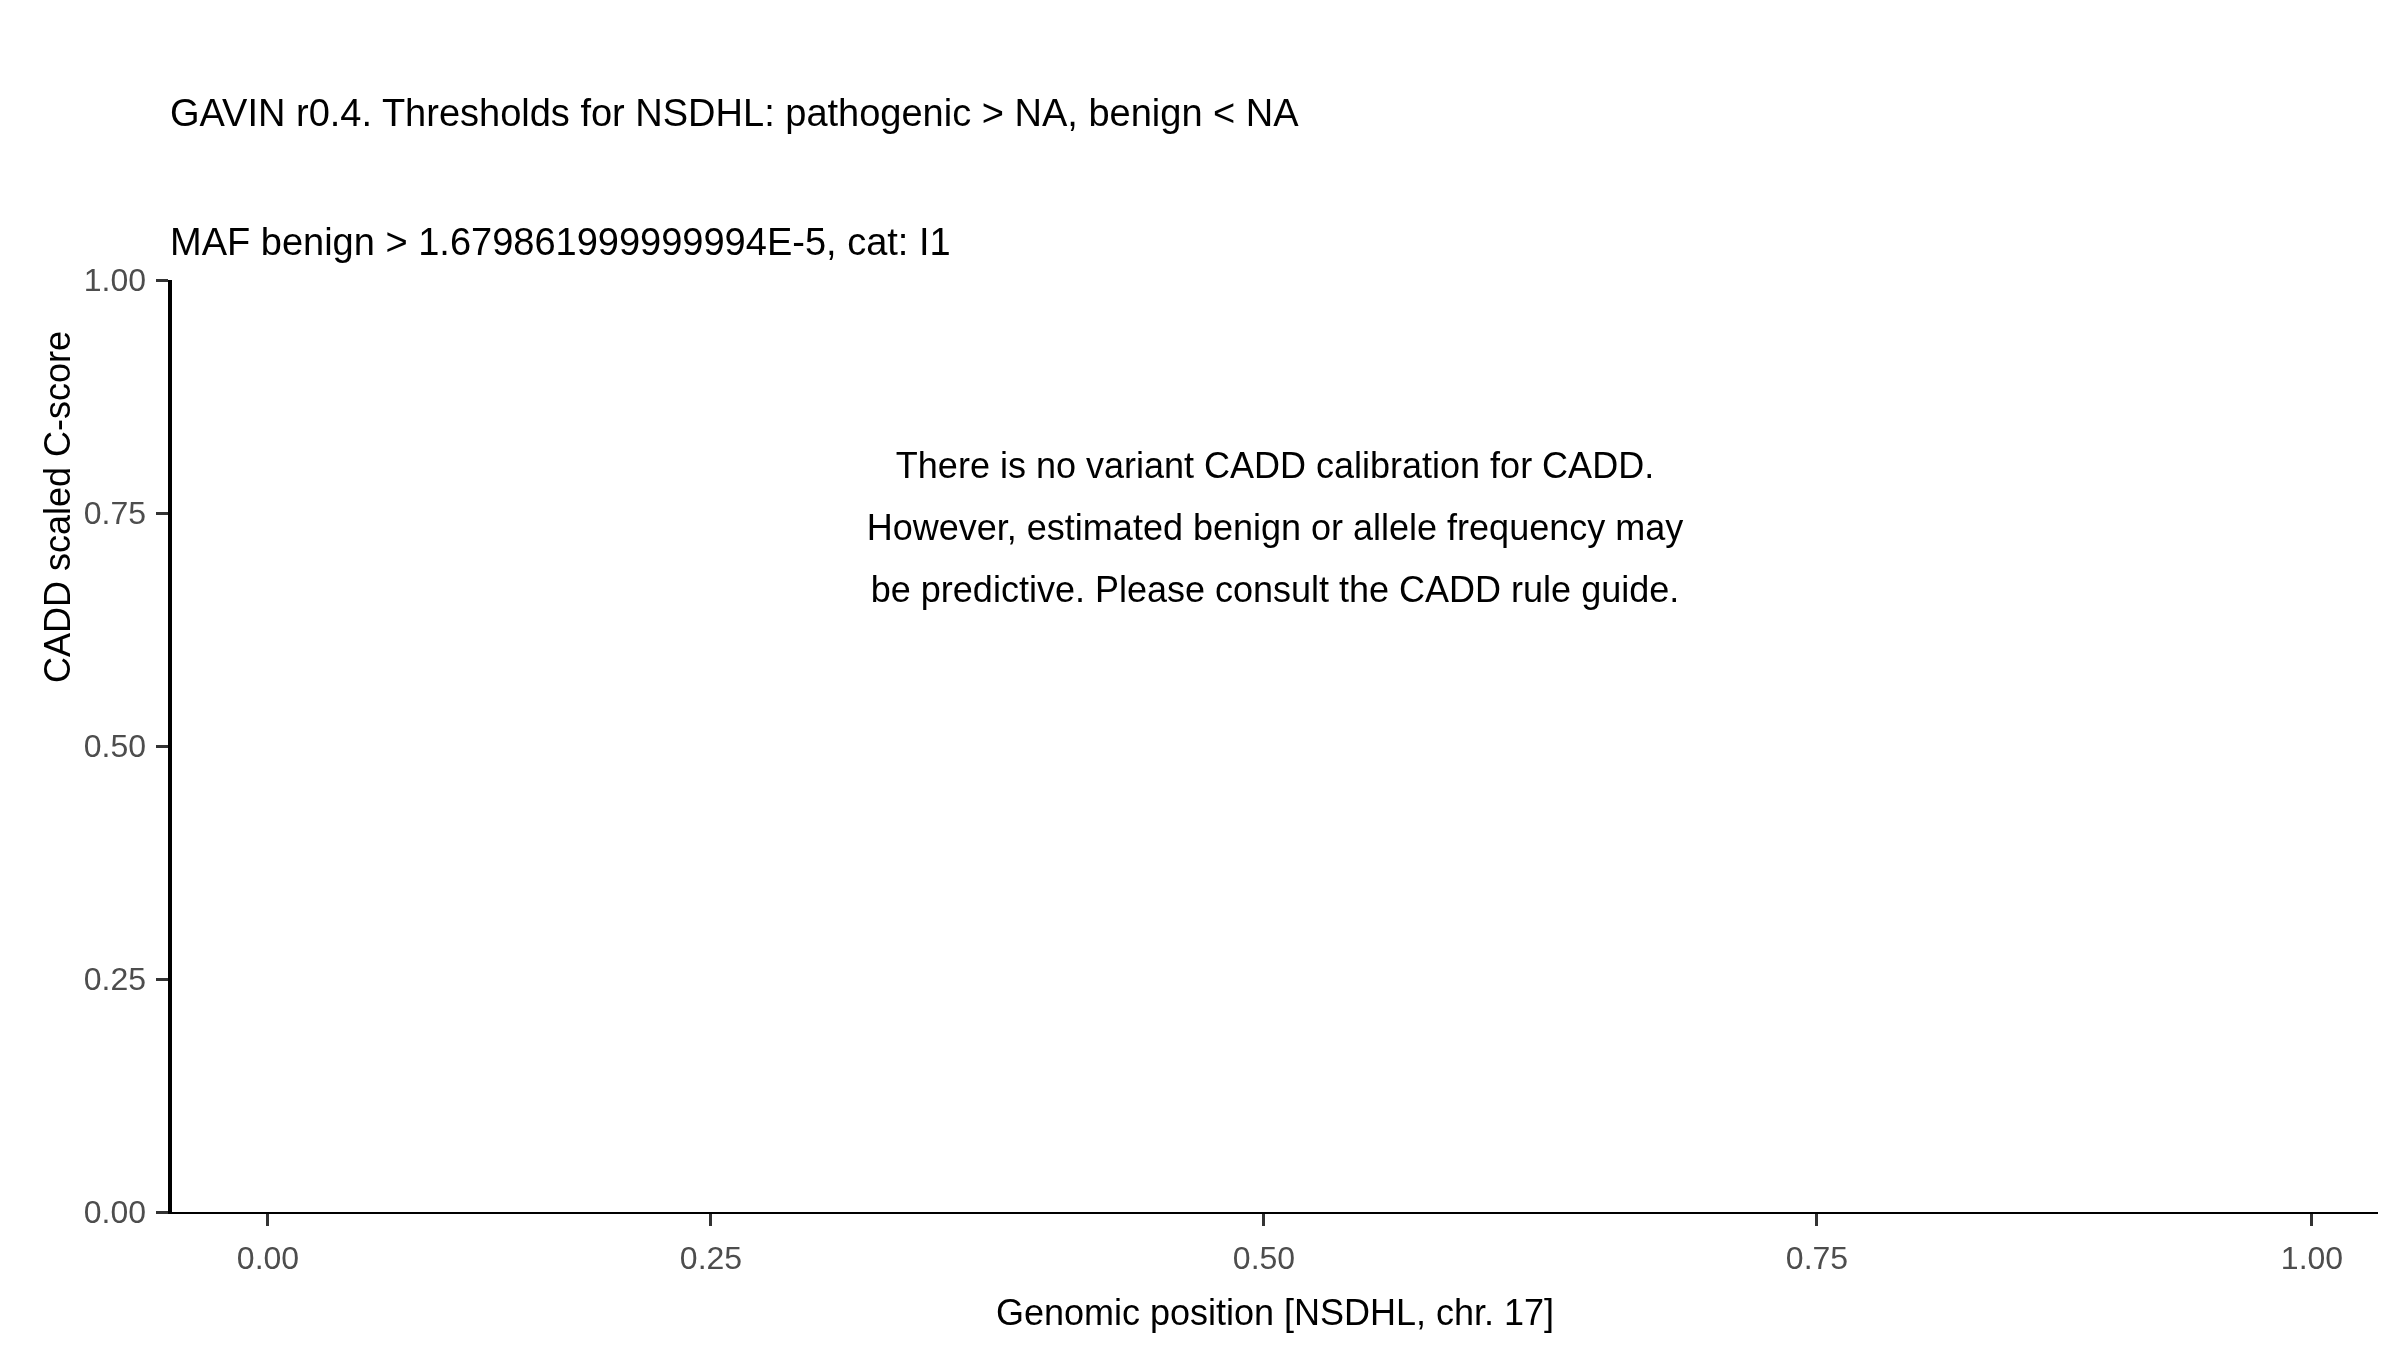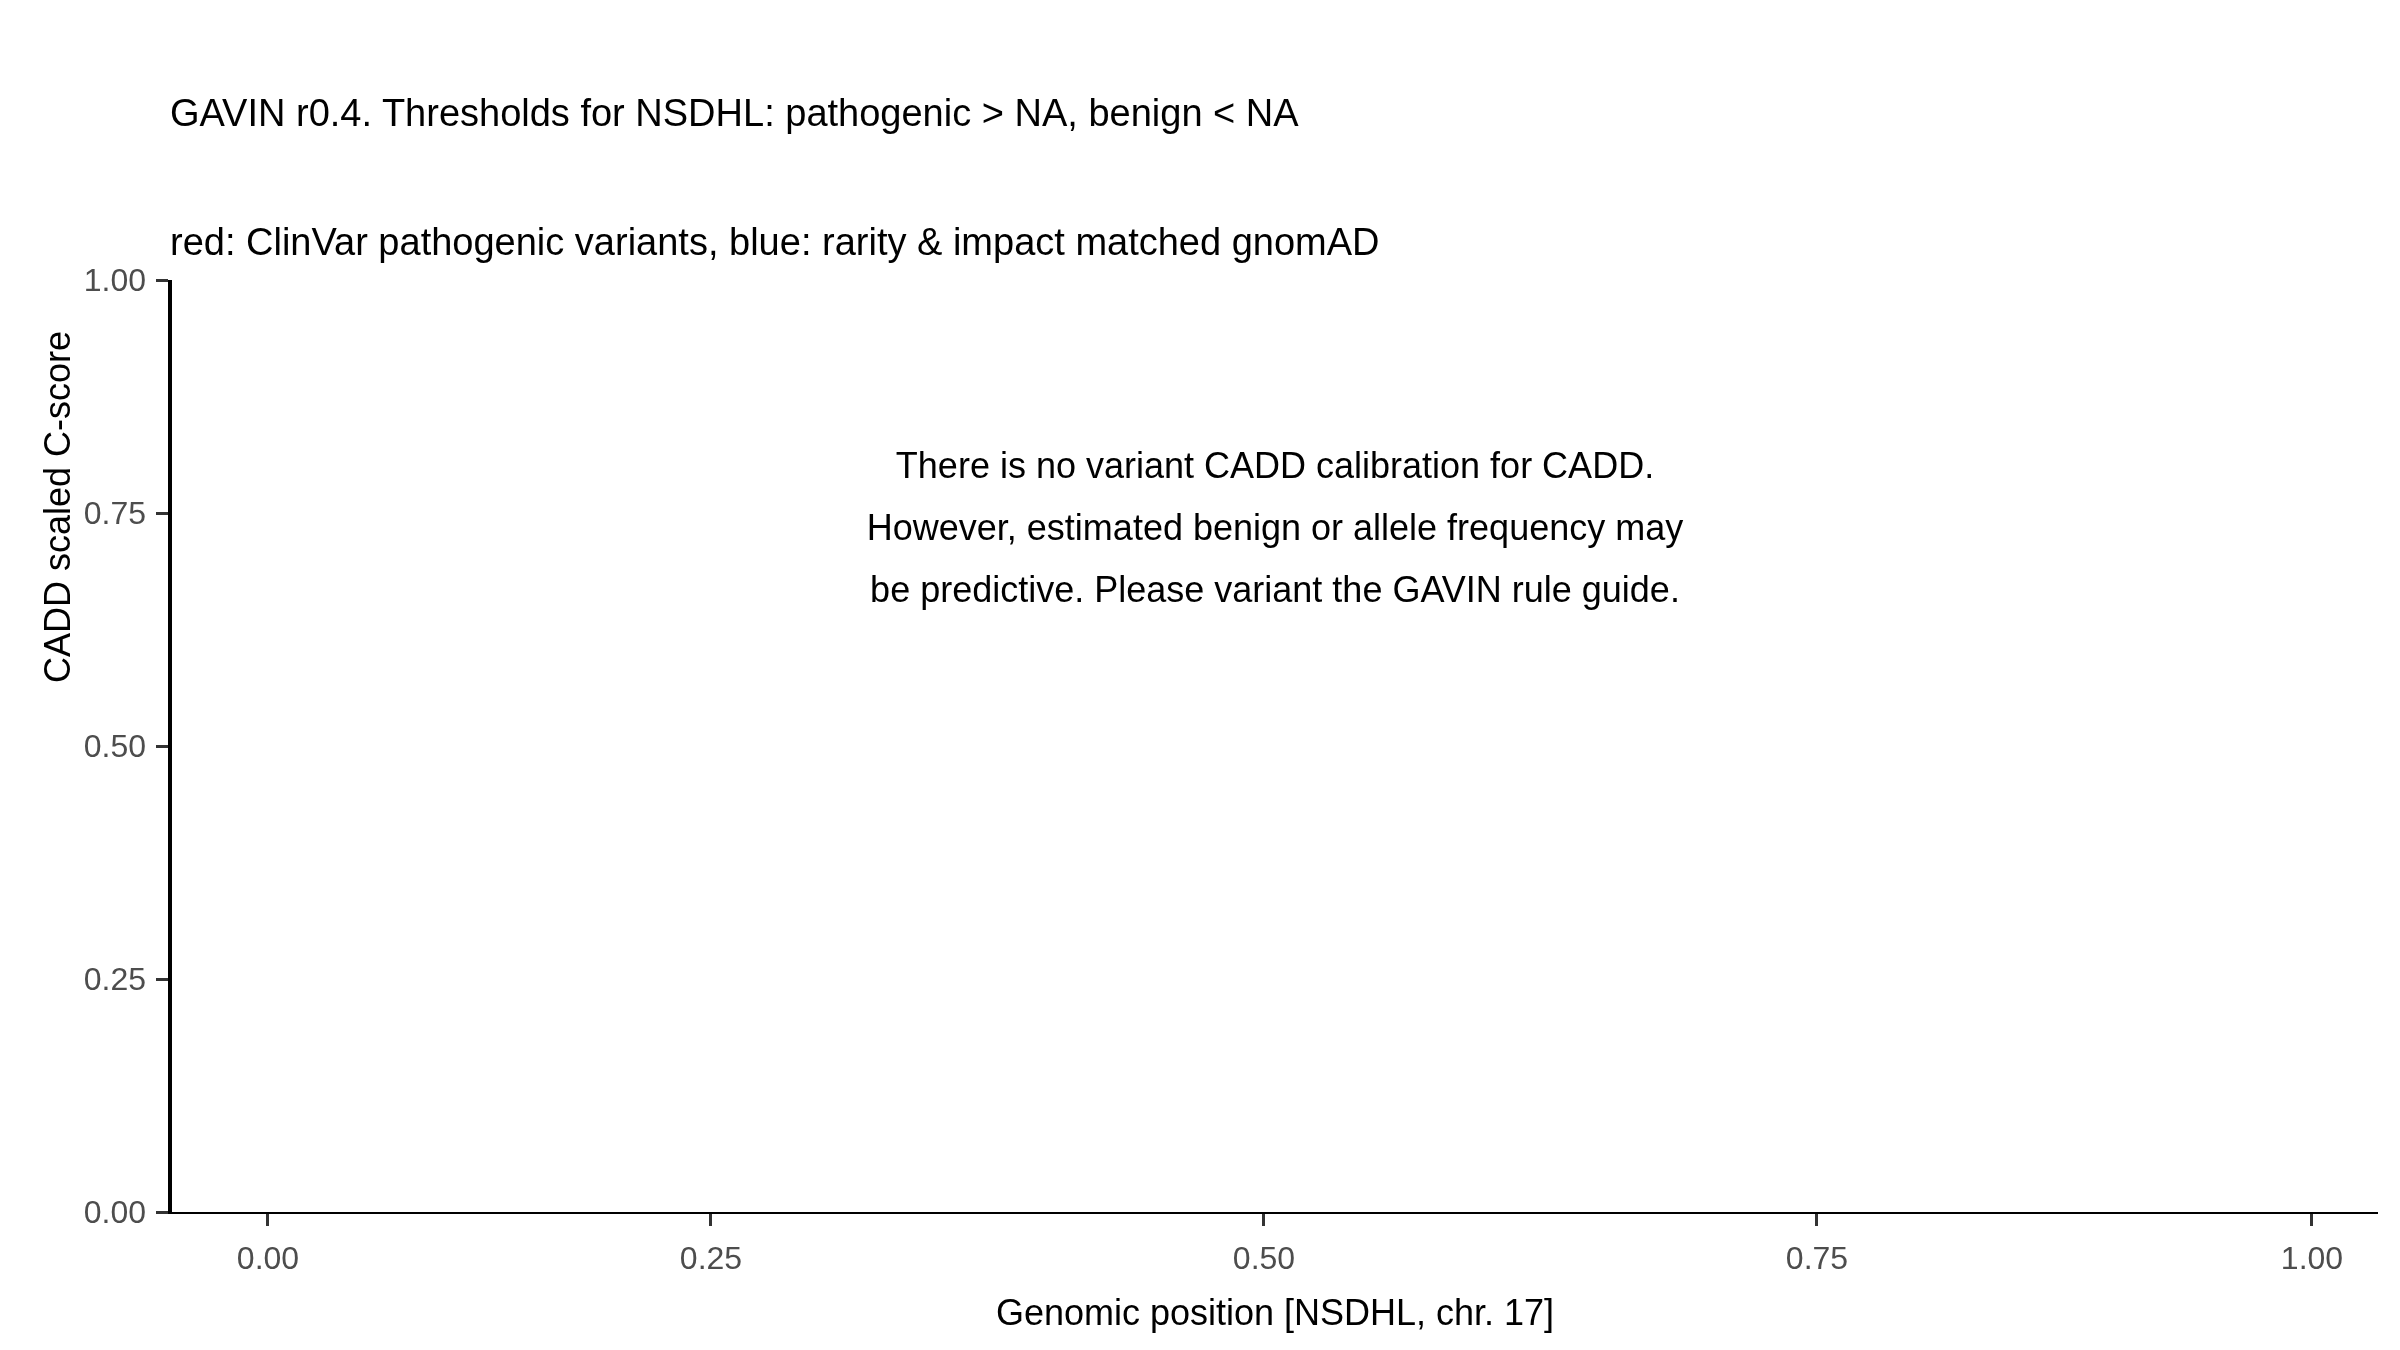--- a/index.html
+++ b/index.html
@@ -136,20 +136,21 @@
   }
   .annot-line { display: block; white-space: pre; }
 </style>
 </head>
 <body>
 
 <div id="plot-root">
 
   <div class="plot-title">
     <span class="title-line">GAVIN r0.4. Thresholds for NSDHL: pathogenic &gt; NA, benign &lt; NA</span>
+    <span class="title-line">MAF benign &gt; 1.679861999999994E-5, cat: I1</span>
     <span class="title-line">red: ClinVar pathogenic variants, blue: rarity &amp; impact matched gnomAD</span>
     <span class="title-line">variants, green: RefSeq exons, grey: genome-wide fallback threshold</span>
   </div>
 
   <div class="axis-line-y"></div>
   <div class="axis-line-x"></div>
 
   <div class="ytick-mark" style="left:156px; top:1211px;"></div>
   <div class="ytick-mark" style="left:156px; top:978px;"></div>
   <div class="ytick-mark" style="left:156px; top:745px;"></div>
@@ -175,17 +176,17 @@
   <div class="xtick-label" style="left:1264px;">0.50</div>
   <div class="xtick-label" style="left:1817px;">0.75</div>
   <div class="xtick-label" style="left:2312px;">1.00</div>
 
   <div class="axis-title-x">Genomic position [NSDHL, chr. 17]</div>
 
   <div class="panel">
     <div class="panel-annotation">
       <span class="annot-line">There is no variant CADD calibration for CADD.</span>
       <span class="annot-line">However, estimated benign or allele frequency may</span>
-      <span class="annot-line">be predictive. Please variant the GAVIN rule guide.</span>
+      <span class="annot-line">be predictive. Please consult the CADD rule guide.</span>
     </div>
   </div>
 
 </div>
 
 </body></html>

